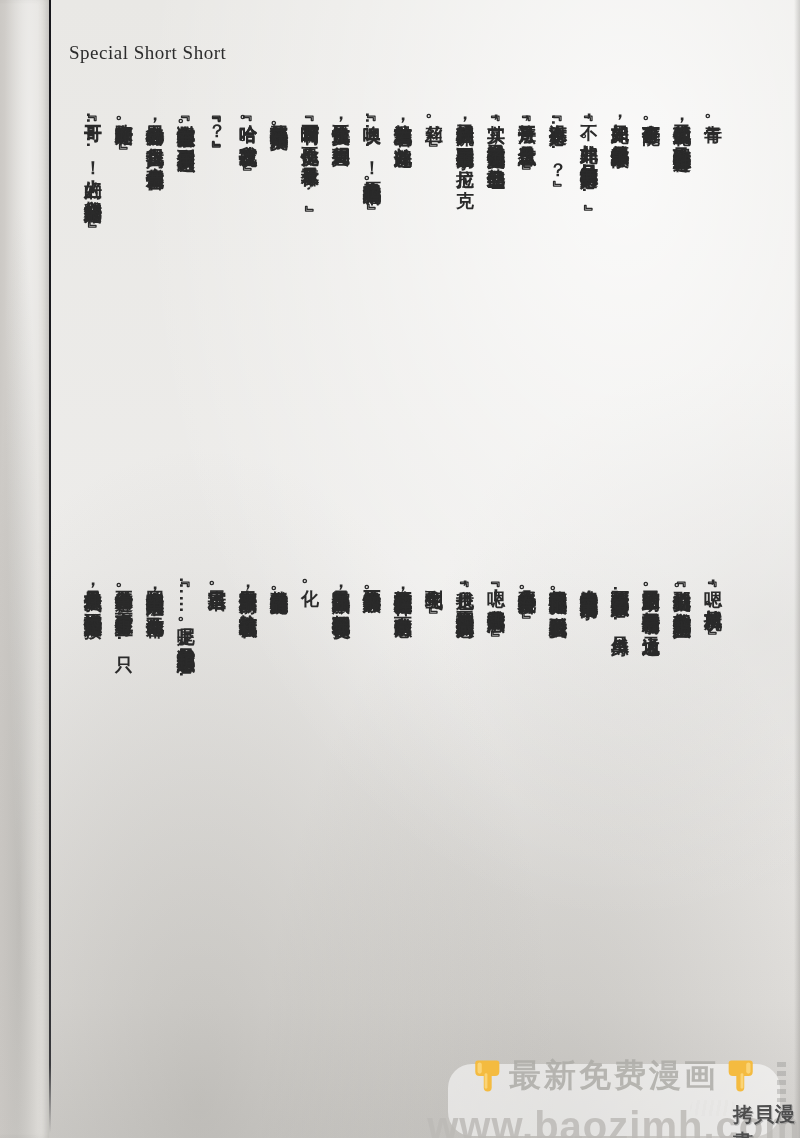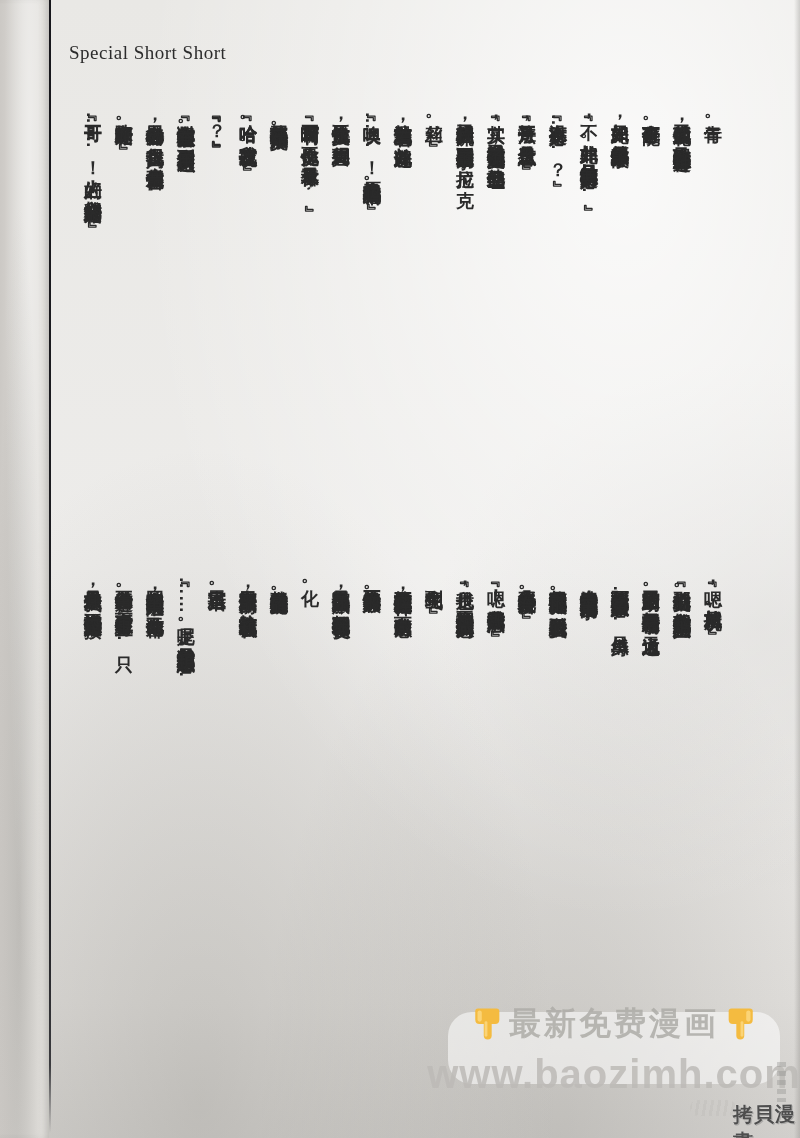--- a/index.html
+++ b/index.html
@@ -44,21 +44,21 @@
   .vtext{
     position:absolute;right:72px;width:656px;
     writing-mode:vertical-rl;text-orientation:mixed;
     font-size:18px;font-weight:600;color:#2a2a2a;
   }
   .vtext p{margin:0;line-height:31px;letter-spacing:.5px;}
   .upper{top:110px;height:458px;}
   .lower{top:576px;height:464px;}
   
   .wm-box{
-    position:absolute;left:448px;top:1012px;width:332px;height:72px;z-index:6;
+    position:absolute;left:448px;top:1064px;width:332px;height:72px;z-index:6;
     background:rgba(255,255,255,.55);border-radius:24px;
     display:flex;flex-direction:column;align-items:center;justify-content:center;
   }
   .wm-line1{display:flex;align-items:center;gap:4px;
     font-size:32px;font-weight:bold;color:rgba(173,171,167,.85);letter-spacing:3px;white-space:nowrap;}
   .wm-line2{font-size:40px;font-weight:700;color:rgba(188,186,182,.85);letter-spacing:1px;line-height:1;margin-top:8px;}
   .hand{display:inline-block;width:34px;height:38px;}
   .hand svg{width:100%;height:100%;}
   .hand.flip{transform:scaleX(-1);}
   

